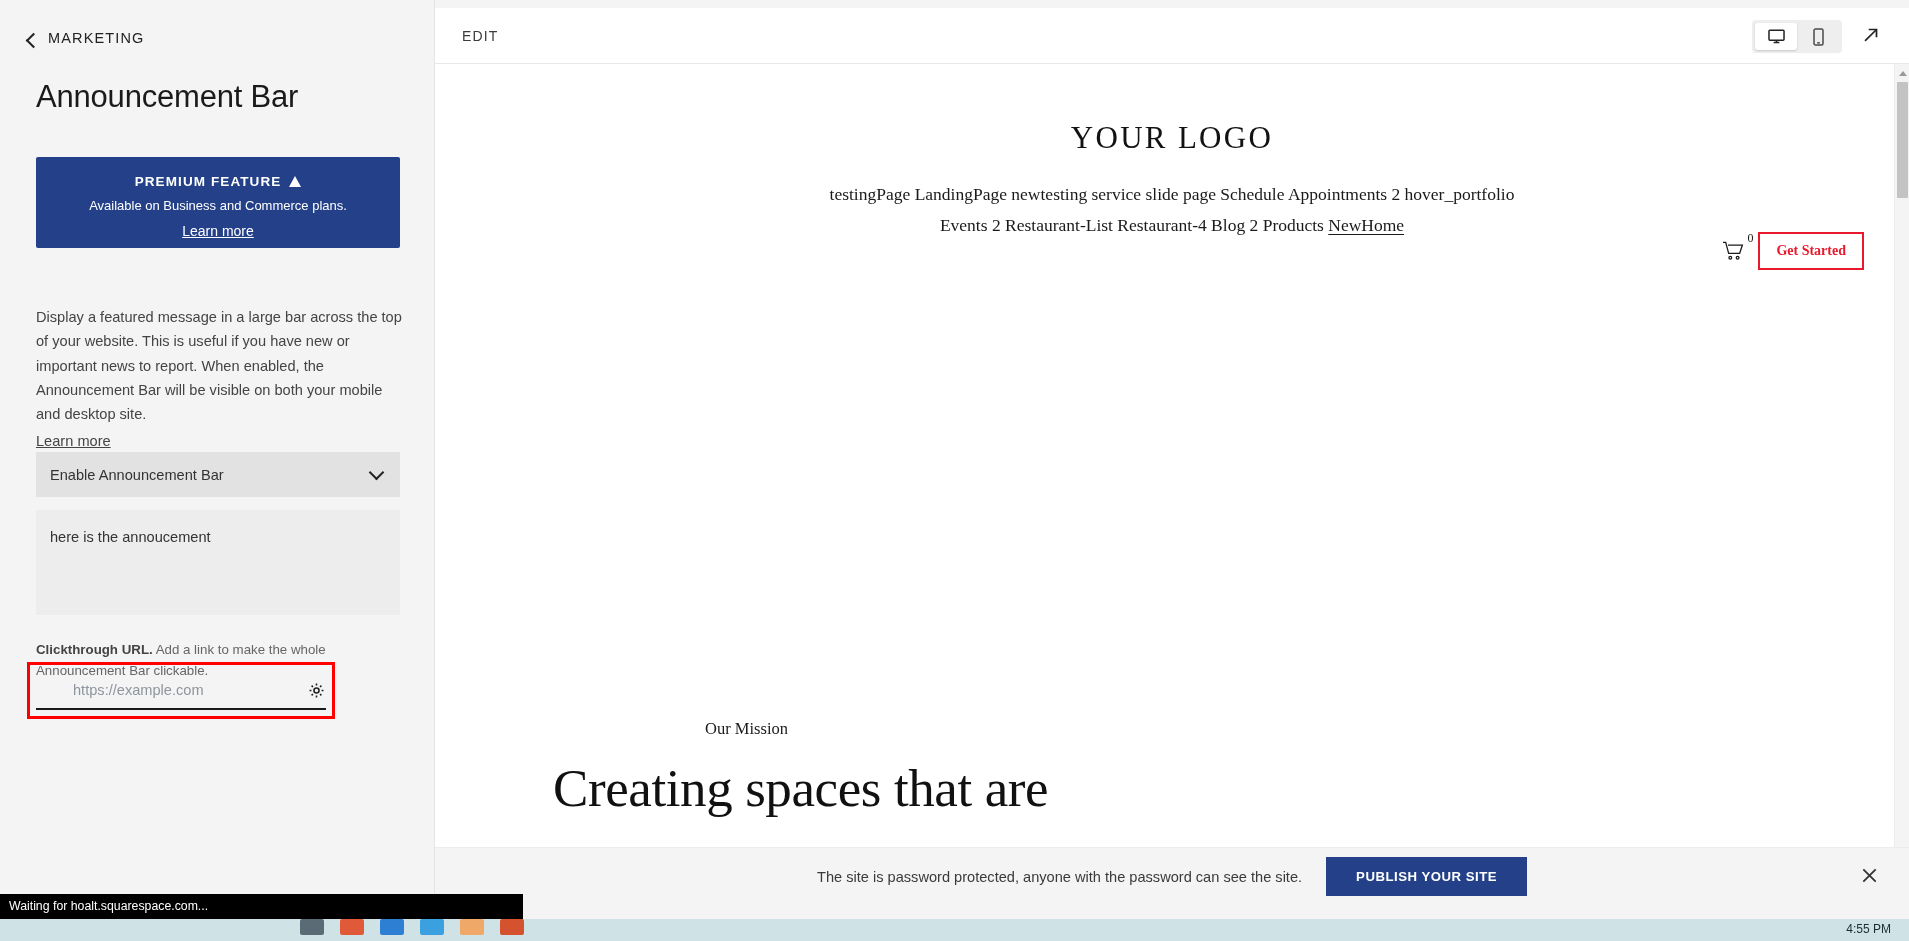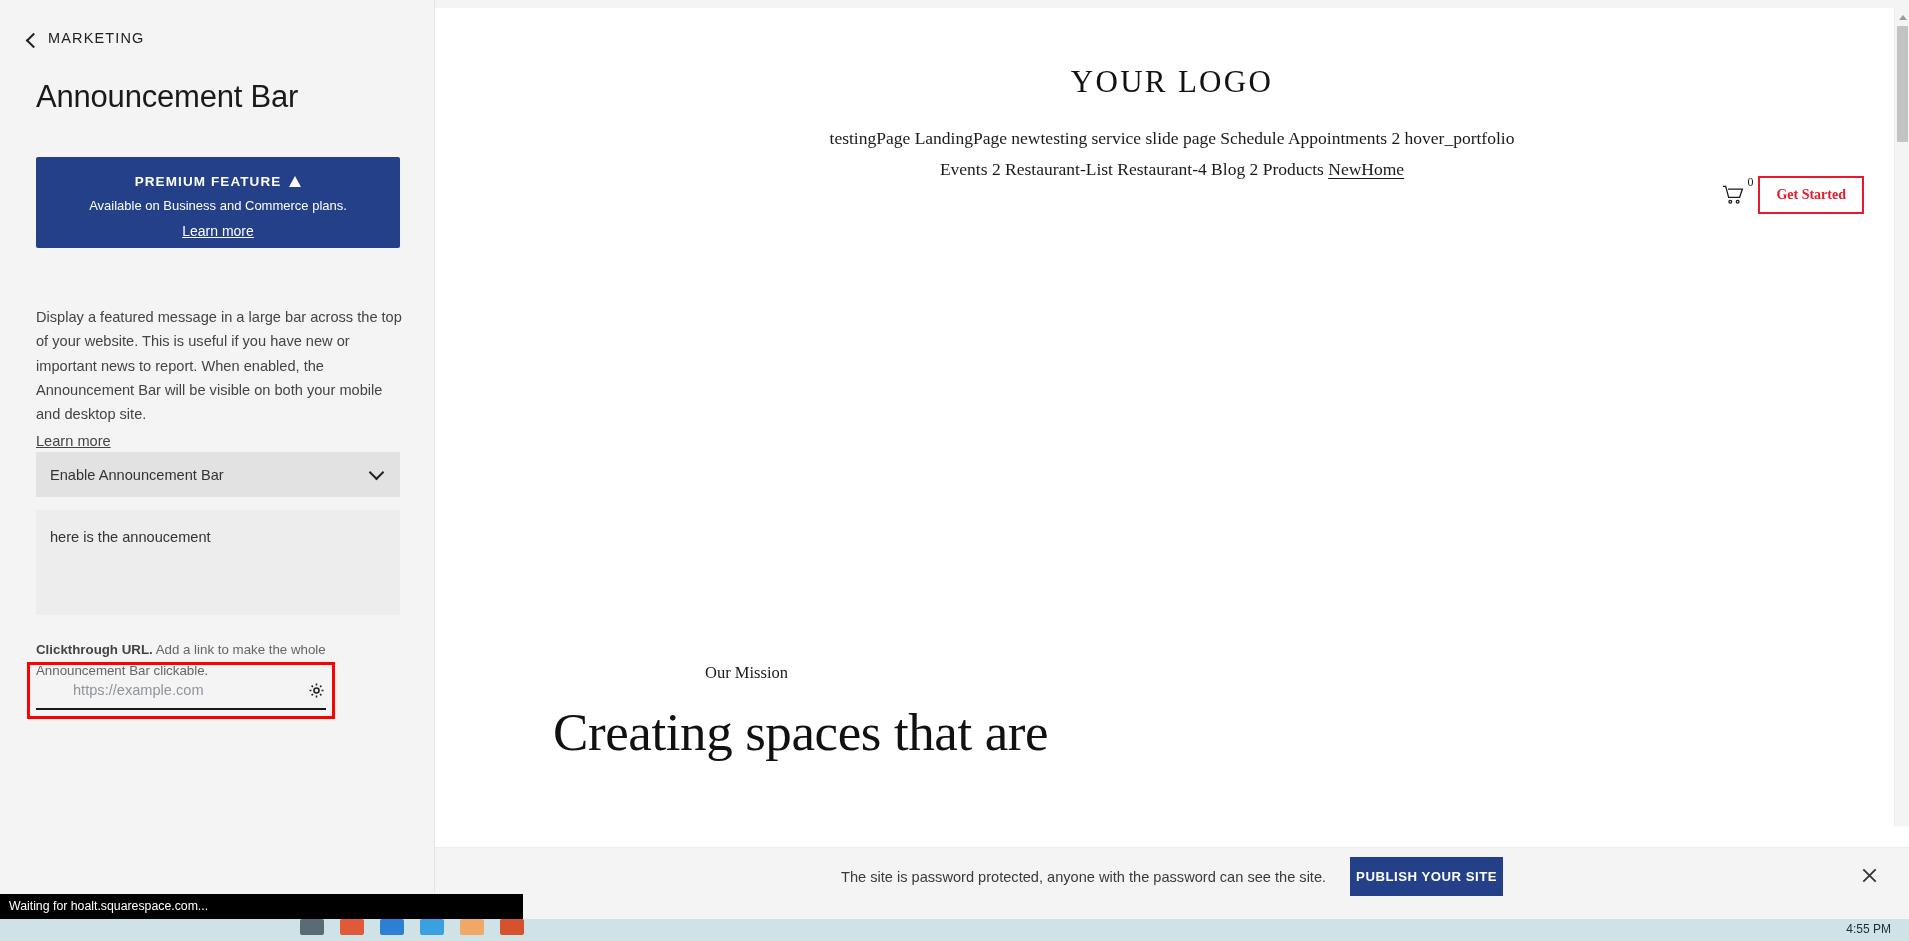--- a/index.html
+++ b/index.html
@@ -251,21 +251,21 @@
     width: 1474px; height: 58px;
     background: #f4f4f4;
     display: flex; align-items: center; justify-content: center;
     gap: 24px;
     border-top: 1px solid #ececec;
   }
   .notice-text { font-size: 14.6px; color: #3a3a3a; }
   .publish-btn {
     background: #234088; color: #fff;
     font-size: 13.2px; font-weight: bold; letter-spacing: .5px;
-    padding: 12px 6px; border: none; cursor: pointer;
+    padding: 12px 30px; border: none; cursor: pointer;
     font-family: "Liberation Sans", sans-serif;
   }
   .notice-close {
     position: absolute; right: 30px; top: 18px;
     cursor: pointer;
   }
 
   .status-tip {
     position: absolute; left: 0; bottom: 22px;
     background: #000; color: #fff;
@@ -335,20 +335,45 @@
         <svg viewBox="0 0 24 24" width="19" height="19" fill="none" stroke="#222" stroke-width="2">
           <circle cx="12" cy="12" r="3.2"></circle>
           <path d="M12 3.2v2.4M12 18.4v2.4M3.2 12h2.4M18.4 12h2.4M5.8 5.8l1.7 1.7M16.5 16.5l1.7 1.7M18.2 5.8l-1.7 1.7M7.5 16.5l-1.7 1.7"></path>
         </svg>
       </span>
     </div>
   </div>
 
   <div class="preview-wrap">
 
+    <div class="preview-toolbar">
+      <span class="edit-label">EDIT</span>
+      <div class="tool-right">
+        <div class="device-group">
+          <div class="device-btn active">
+            <svg width="21" height="19" viewBox="0 0 24 24" fill="none" stroke="#222" stroke-width="1.9">
+              <rect x="2.5" y="4" width="19" height="12.6" rx="1.2"></rect>
+              <path d="M12 16.6v3.1M8.4 19.7h7.2"></path>
+            </svg>
+          </div>
+          <div class="device-btn">
+            <svg width="15" height="20" viewBox="0 0 16 24" fill="none" stroke="#4a4a4a" stroke-width="1.8">
+              <rect x="2.6" y="2.4" width="10.8" height="19.2" rx="1.8"></rect>
+              <path d="M6.4 19h3.2"></path>
+            </svg>
+          </div>
+        </div>
+        <div class="ext-link-btn">
+          <svg width="22" height="22" viewBox="0 0 24 24" fill="none" stroke="#222" stroke-width="1.9">
+            <path d="M5.5 18.5L18 6"></path>
+            <path d="M9.5 6H18v8.5"></path>
+          </svg>
+        </div>
+      </div>
+    </div>
 
     <div class="site-frame">
 
       <div class="site-logo">YOUR LOGO</div>
 
       <div class="site-nav">
         <span>testingPage</span>
         <span>LandingPage</span>
         <span>newtesting</span>
         <span>service</span>

